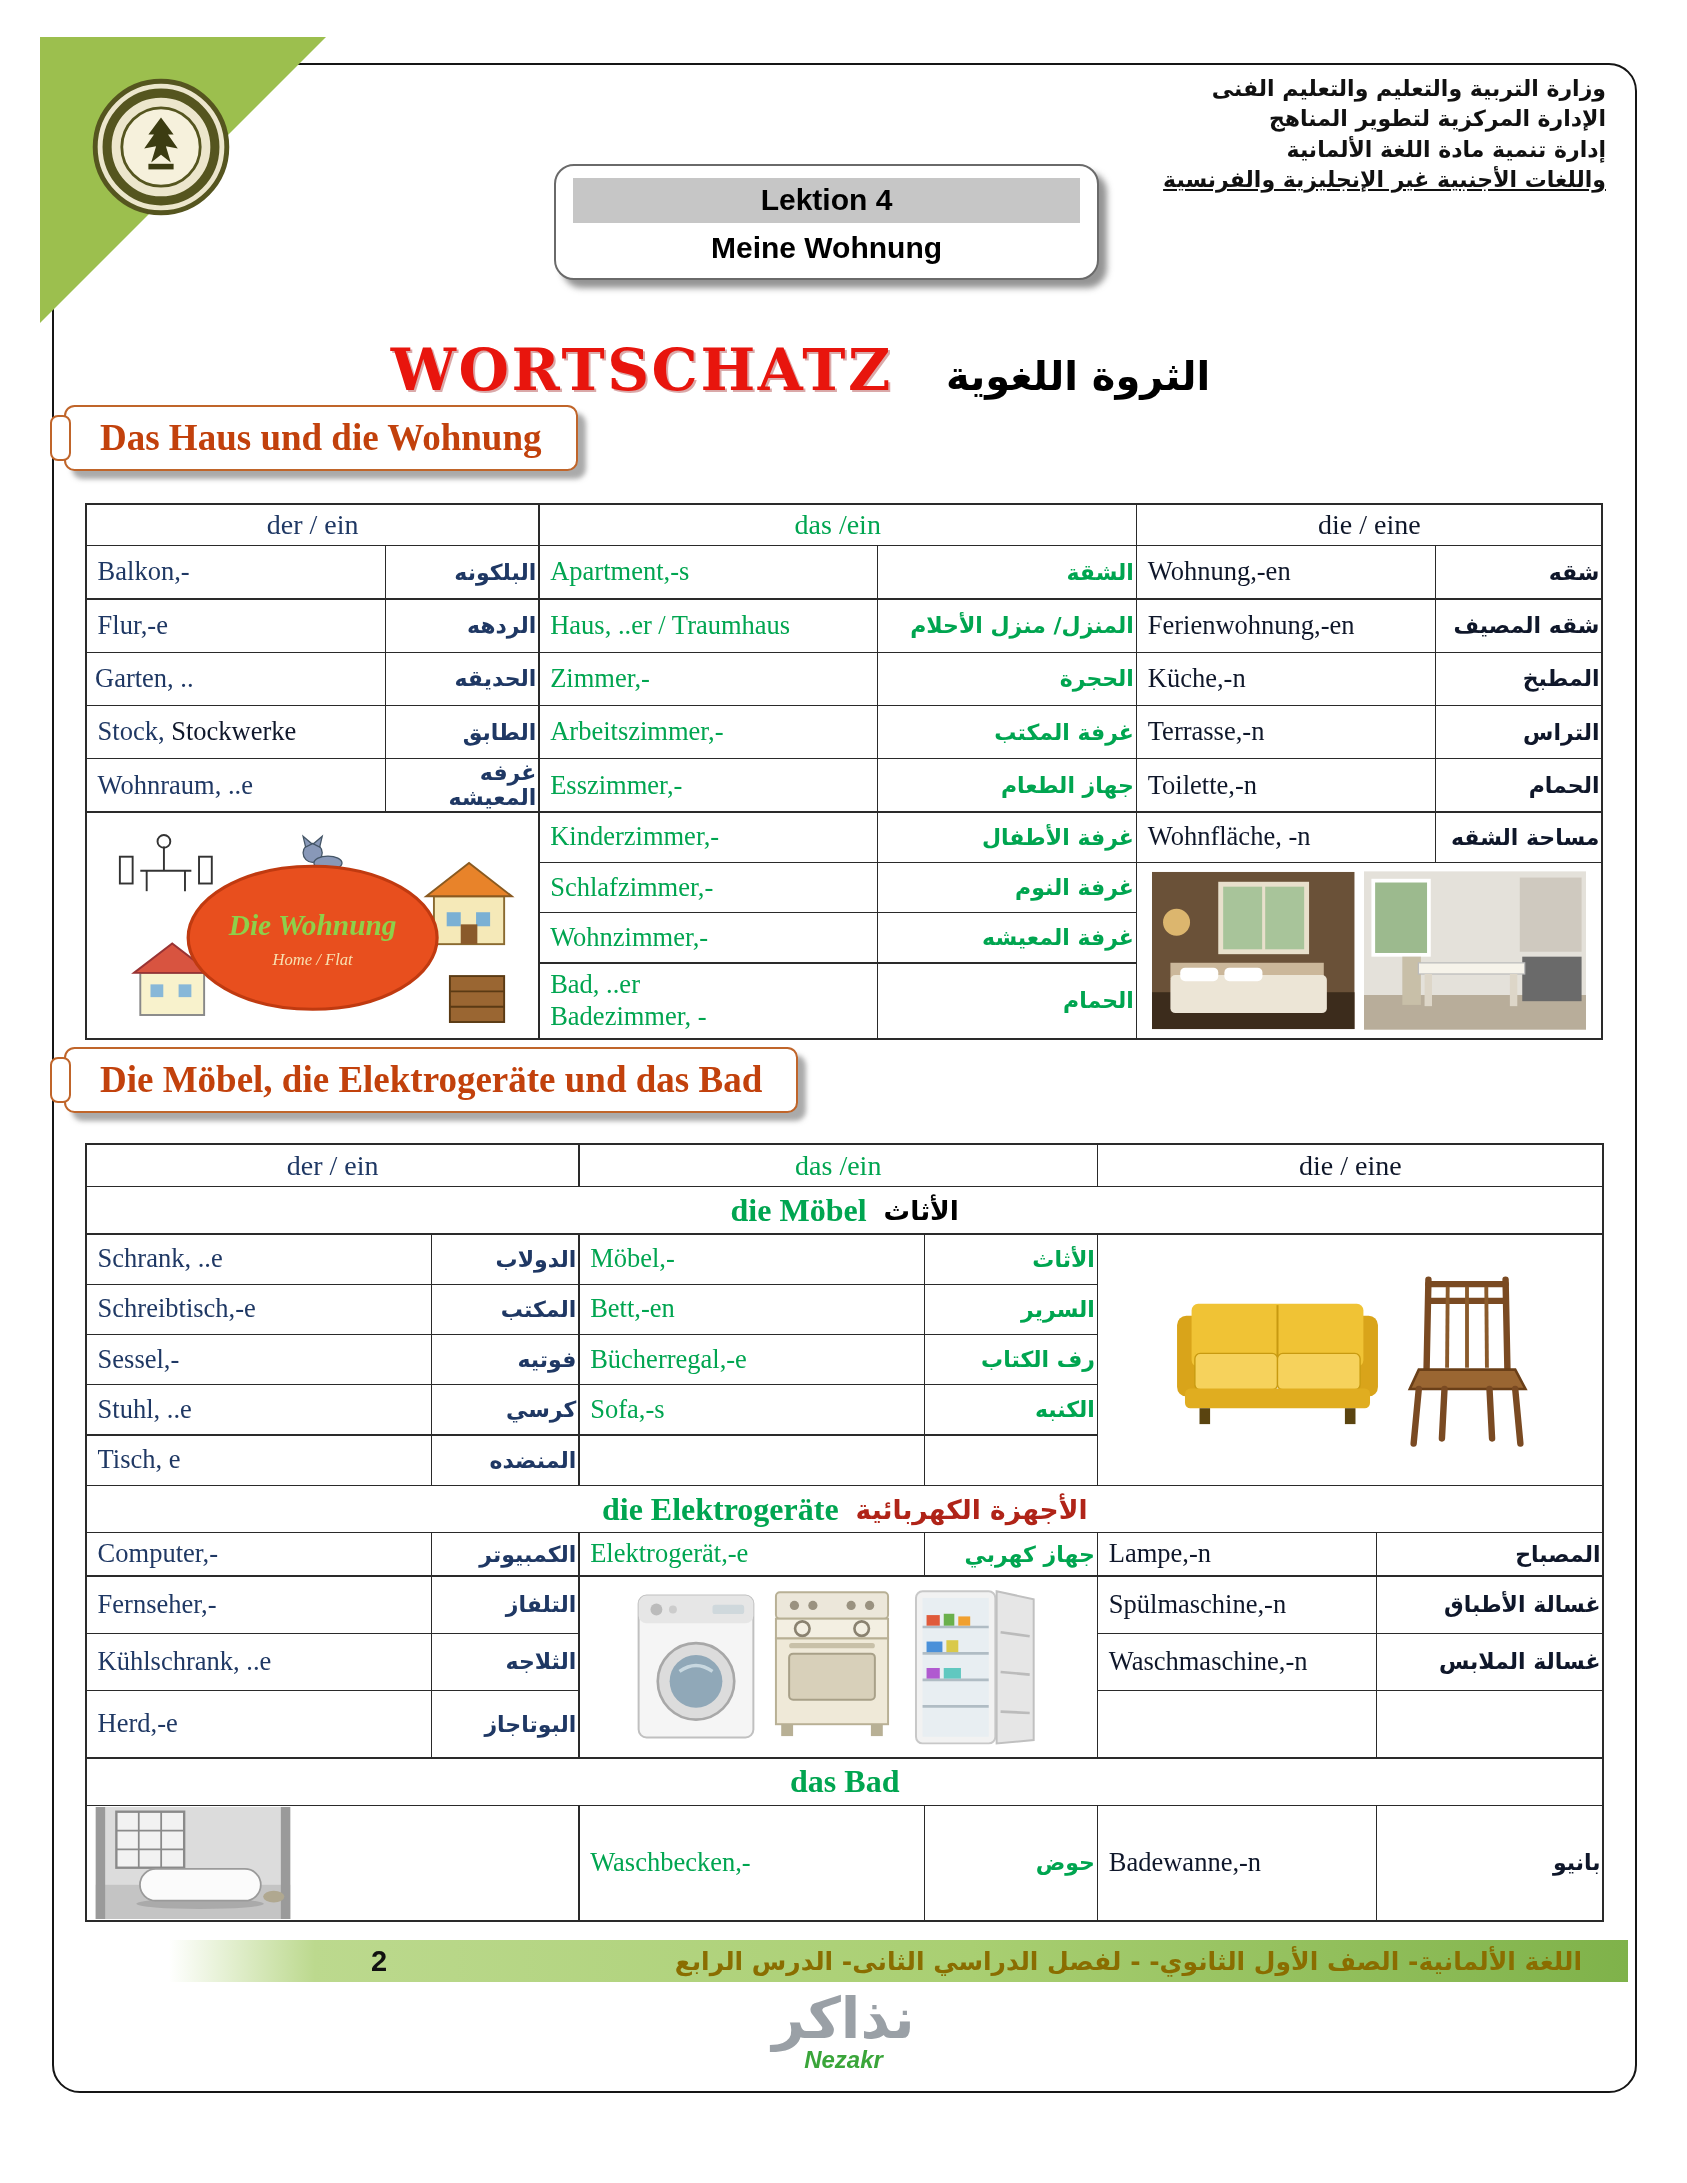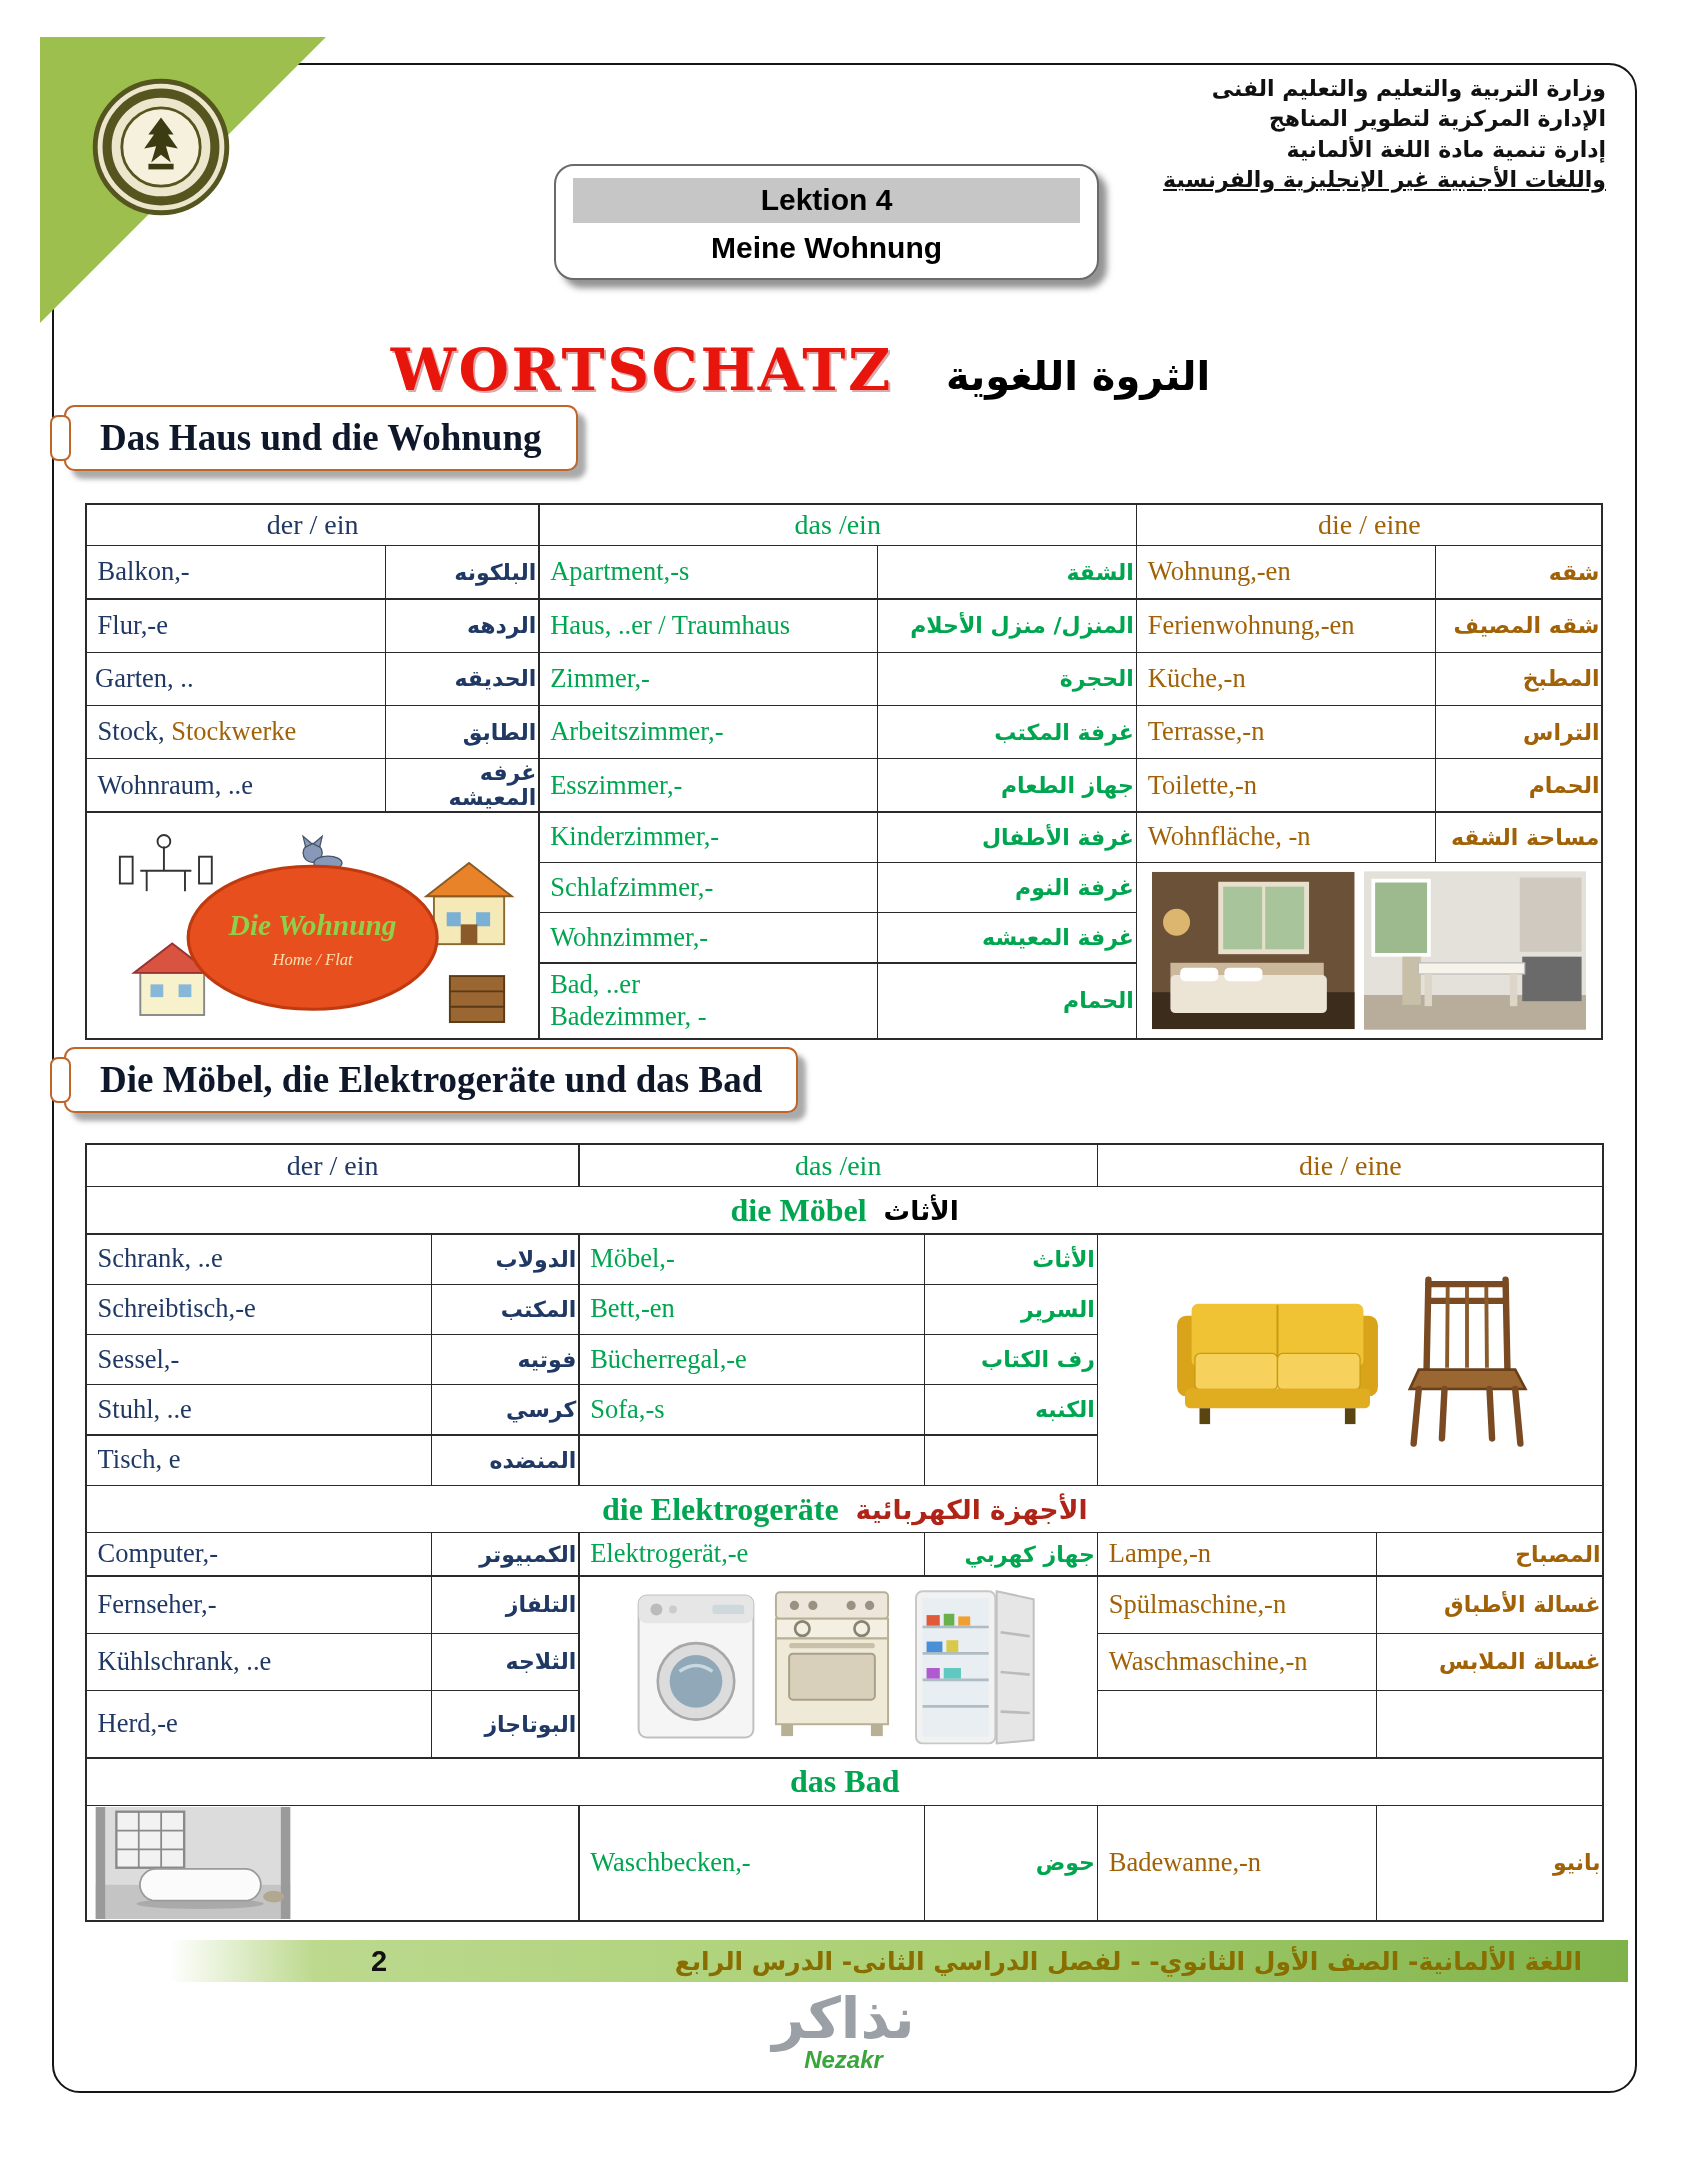--- a/index.html
+++ b/index.html
@@ -32,39 +32,39 @@
 
   
   .wort-row{position:absolute;left:0;top:336px;width:1601px;display:flex;
             justify-content:center;align-items:baseline;gap:53px;}
   .wort-de{font-family:"DejaVu Serif",serif;font-weight:bold;font-size:58px;color:#e8150d;
            letter-spacing:2.6px;text-shadow:2px 2px 0 rgba(150,10,10,.35);}
   .wort-ar{font-family:"DejaVu Sans",sans-serif;font-weight:bold;font-size:40px;color:#000;}
 
   
   .sec-h{position:absolute;left:64px;background:#fff;border:2.6px solid #c0652a;border-radius:10.6px;
-         padding:9.3px 34px;font-weight:bold;font-size:37px;color:#0f172a;
+         padding:9.3px 34px;font-weight:bold;font-size:37px;color:#c2410c;
          box-shadow:8px 8px 5.3px rgba(100,100,100,.55);}
   .sec-h::before{content:"";position:absolute;left:-16px;top:8px;bottom:8px;width:17px;
          background:#fff;border:2.6px solid #c0652a;border-radius:8px;}
 
   
   .vtable{position:absolute;display:grid;background:#2a2a2a;gap:1.3px;border:2px solid #2a2a2a;}
   #table1{left:85px;top:503px;
           grid-template-columns:298px 152px 337px 258px 298px 165px;
           grid-template-rows:40px 52px 52px 52px 52px 52px 49px 49px 49px 74px;}
   #table2{left:85px;top:1143px;
           grid-template-columns:344px 146px 344px 172px 278px 225px;
           grid-template-rows:41px 46px 49px 49px 49px 49px 49px 46px 42px 56px 56px 66px 46px 114px;}
   .cell{background:#fff;display:flex;align-items:center;overflow:hidden;font-size:26.5px;}
   .de{padding-left:10.6px;white-space:pre-line;line-height:1.2;}
   .ar{direction:rtl;padding-right:2px;font-family:"DejaVu Sans",sans-serif;
       font-weight:bold;font-size:22px;}
   .hdr{justify-content:center;font-size:28px;}
-  .c-der{color:#1f3864;} .c-das{color:#00a550;} .c-die{color:#a16207;}
+  .c-der{color:#1f3864;} .c-das{color:#00a550;} .c-die{color:#0f172a;}
   .subhdr{justify-content:center;gap:17px;}
   .sub-de{color:#00a550;font-weight:bold;font-size:32px;}
   .sub-ar{font-family:"DejaVu Sans",sans-serif;font-weight:bold;font-size:26.5px;color:#000;direction:rtl;}
   .imgcell{justify-content:center;padding:15px;}
   .imgrow{display:flex;gap:9.3px;align-items:center;justify-content:center;}
 
   
   .footer-bar{position:absolute;left:169px;top:1940px;width:1459px;height:42px;display:flex;
        align-items:center;
        background:linear-gradient(90deg, rgba(184,217,139,0) 0%, #bcd98e 10%, #a9cf72 55%, #7fb24a 100%);}

